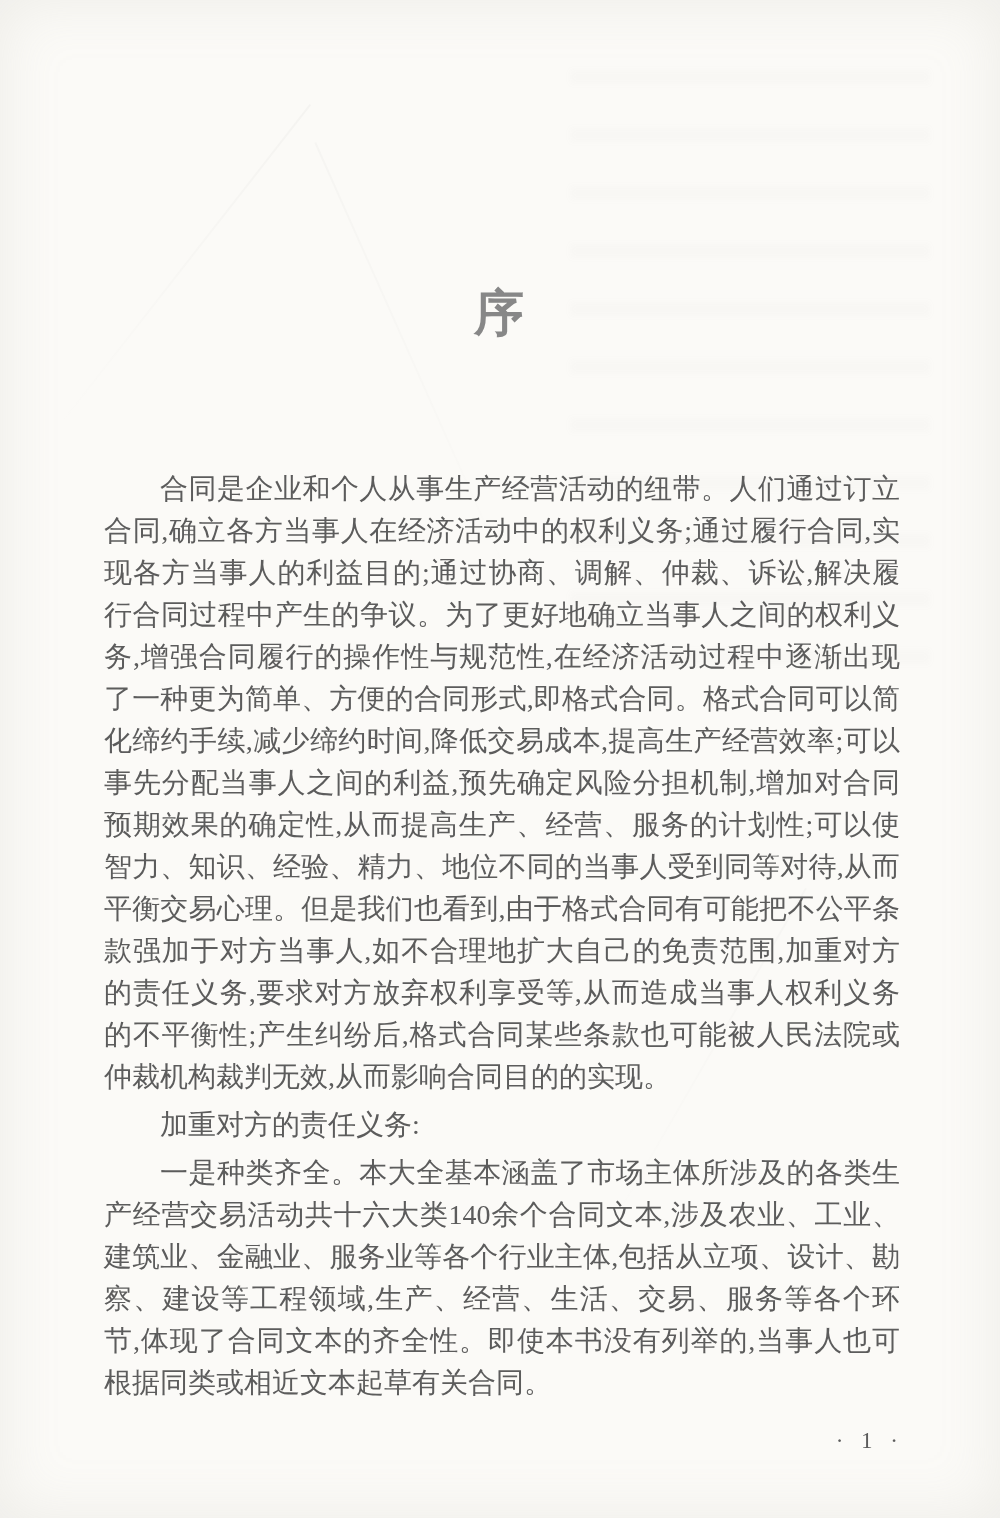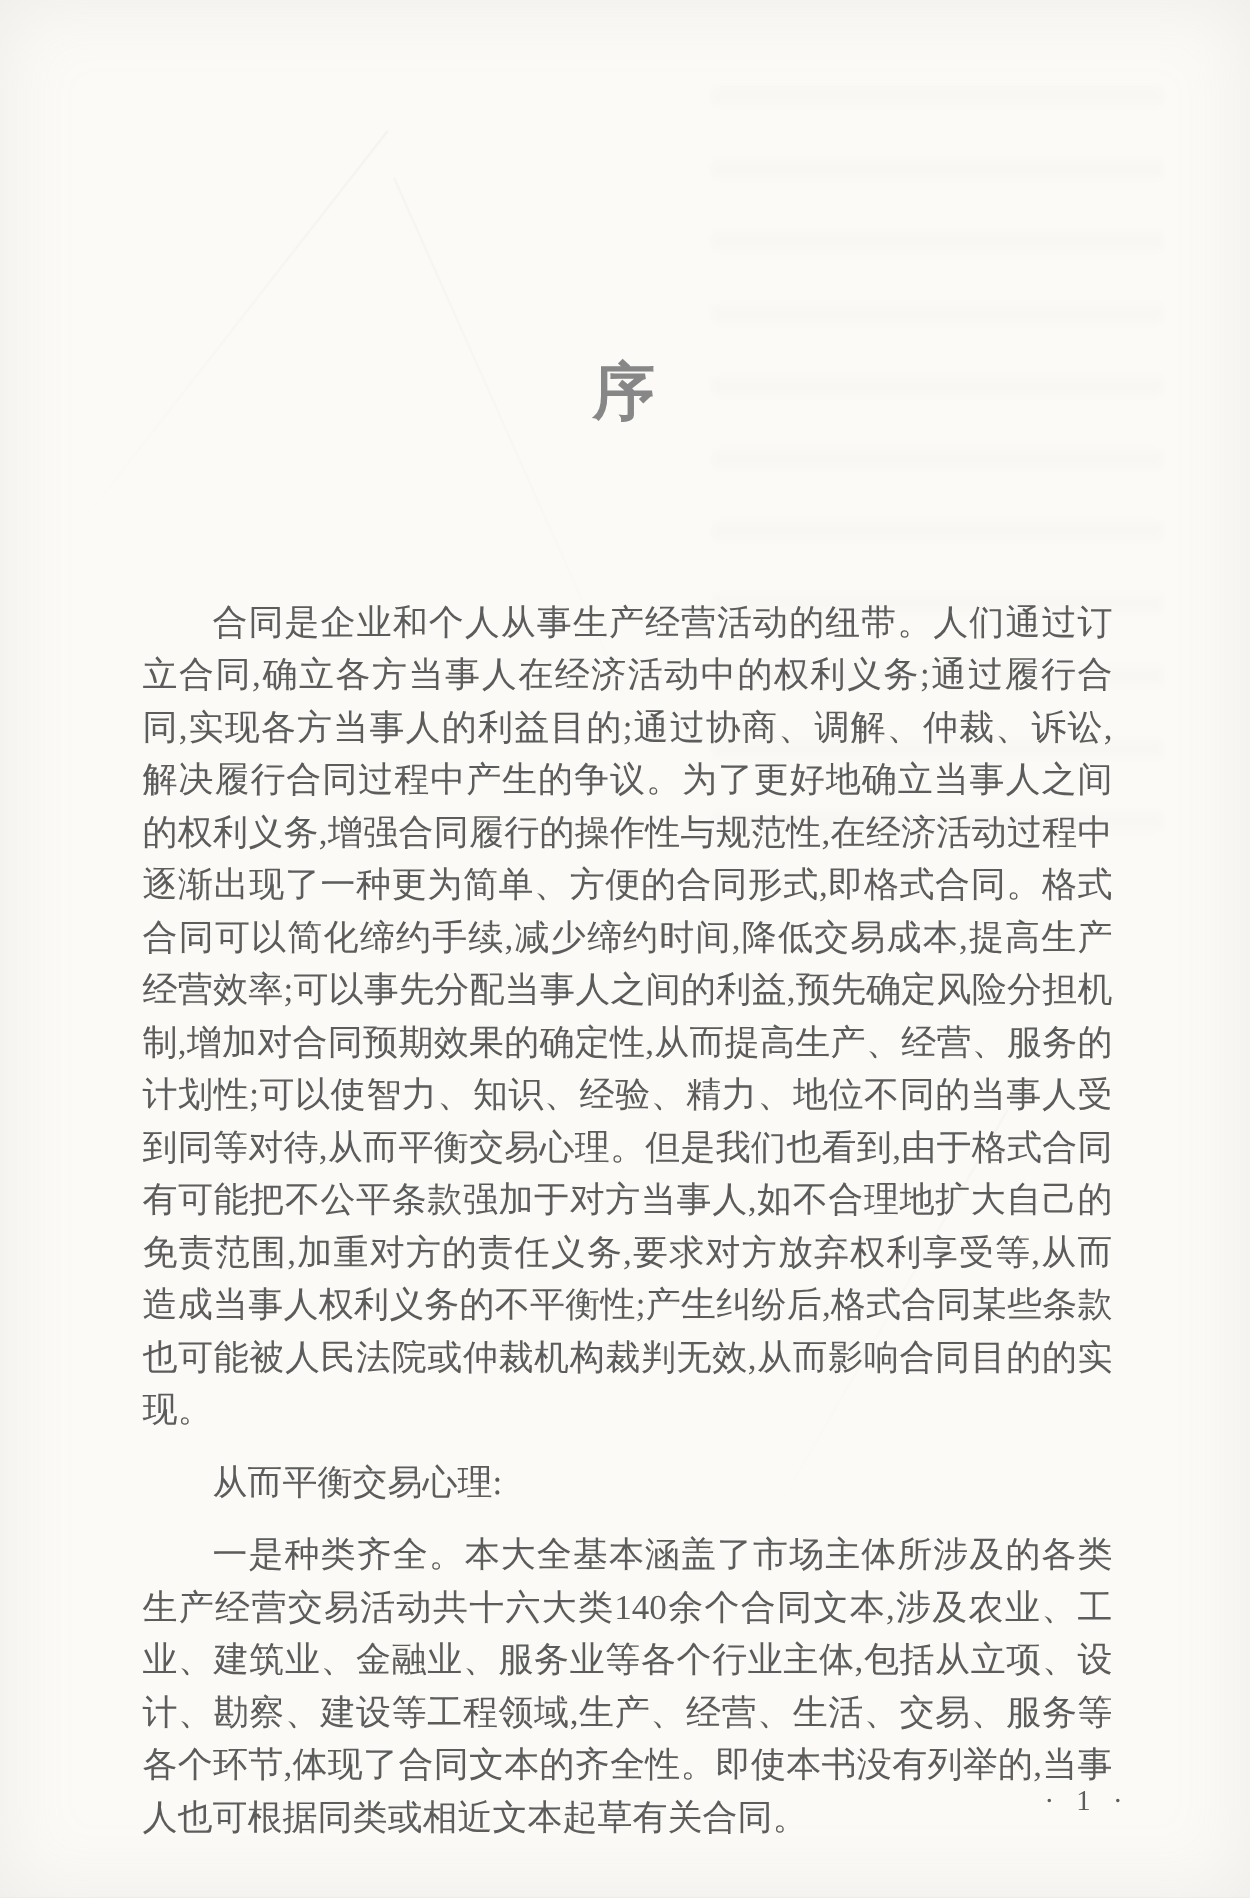--- a/index.html
+++ b/index.html
@@ -70,21 +70,21 @@
     position: absolute;
     top: 462px;
     left: 98px;
     width: 808px;
     color: var(--color-ink, #5c5c5c);
     font-size: 28px;
     line-height: 42px;
     text-align: justify;
   }
   .para {
-    margin: 16px;
+    margin: 6px;
     text-indent: 2em;
   }
   .footer {
     position: absolute;
     top: 1428px;
     right: 96px;
     color: var(--color-ink, #5c5c5c);
     font-size: 23px;
     letter-spacing: 6px;
   }
@@ -96,21 +96,21 @@
 
   <div class="bleedthrough"></div>
   <div class="crease crease-1"></div>
   <div class="crease crease-2"></div>
   <div class="crease crease-3"></div>
 
   <h1 class="title">序</h1>
 
   <div class="body-text">
     <p class="para">合同是企业和个人从事生产经营活动的纽带。人们通过订立合同,确立各方当事人在经济活动中的权利义务;通过履行合同,实现各方当事人的利益目的;通过协商、调解、仲裁、诉讼,解决履行合同过程中产生的争议。为了更好地确立当事人之间的权利义务,增强合同履行的操作性与规范性,在经济活动过程中逐渐出现了一种更为简单、方便的合同形式,即格式合同。格式合同可以简化缔约手续,减少缔约时间,降低交易成本,提高生产经营效率;可以事先分配当事人之间的利益,预先确定风险分担机制,增加对合同预期效果的确定性,从而提高生产、经营、服务的计划性;可以使智力、知识、经验、精力、地位不同的当事人受到同等对待,从而平衡交易心理。但是我们也看到,由于格式合同有可能把不公平条款强加于对方当事人,如不合理地扩大自己的免责范围,加重对方的责任义务,要求对方放弃权利享受等,从而造成当事人权利义务的不平衡性;产生纠纷后,格式合同某些条款也可能被人民法院或仲裁机构裁判无效,从而影响合同目的的实现。</p>
-    <p class="para">从而平衡交易心理:</p>
+    <p class="para">加重对方的责任义务:</p>
     <p class="para">一是种类齐全。本大全基本涵盖了市场主体所涉及的各类生产经营交易活动共十六大类140余个合同文本,涉及农业、工业、建筑业、金融业、服务业等各个行业主体,包括从立项、设计、勘察、建设等工程领域,生产、经营、生活、交易、服务等各个环节,体现了合同文本的齐全性。即使本书没有列举的,当事人也可根据同类或相近文本起草有关合同。</p>
 
   </div>
 
   <div class="footer">
     <span>· 1 ·</span>
   </div>
 
 </div>
 

